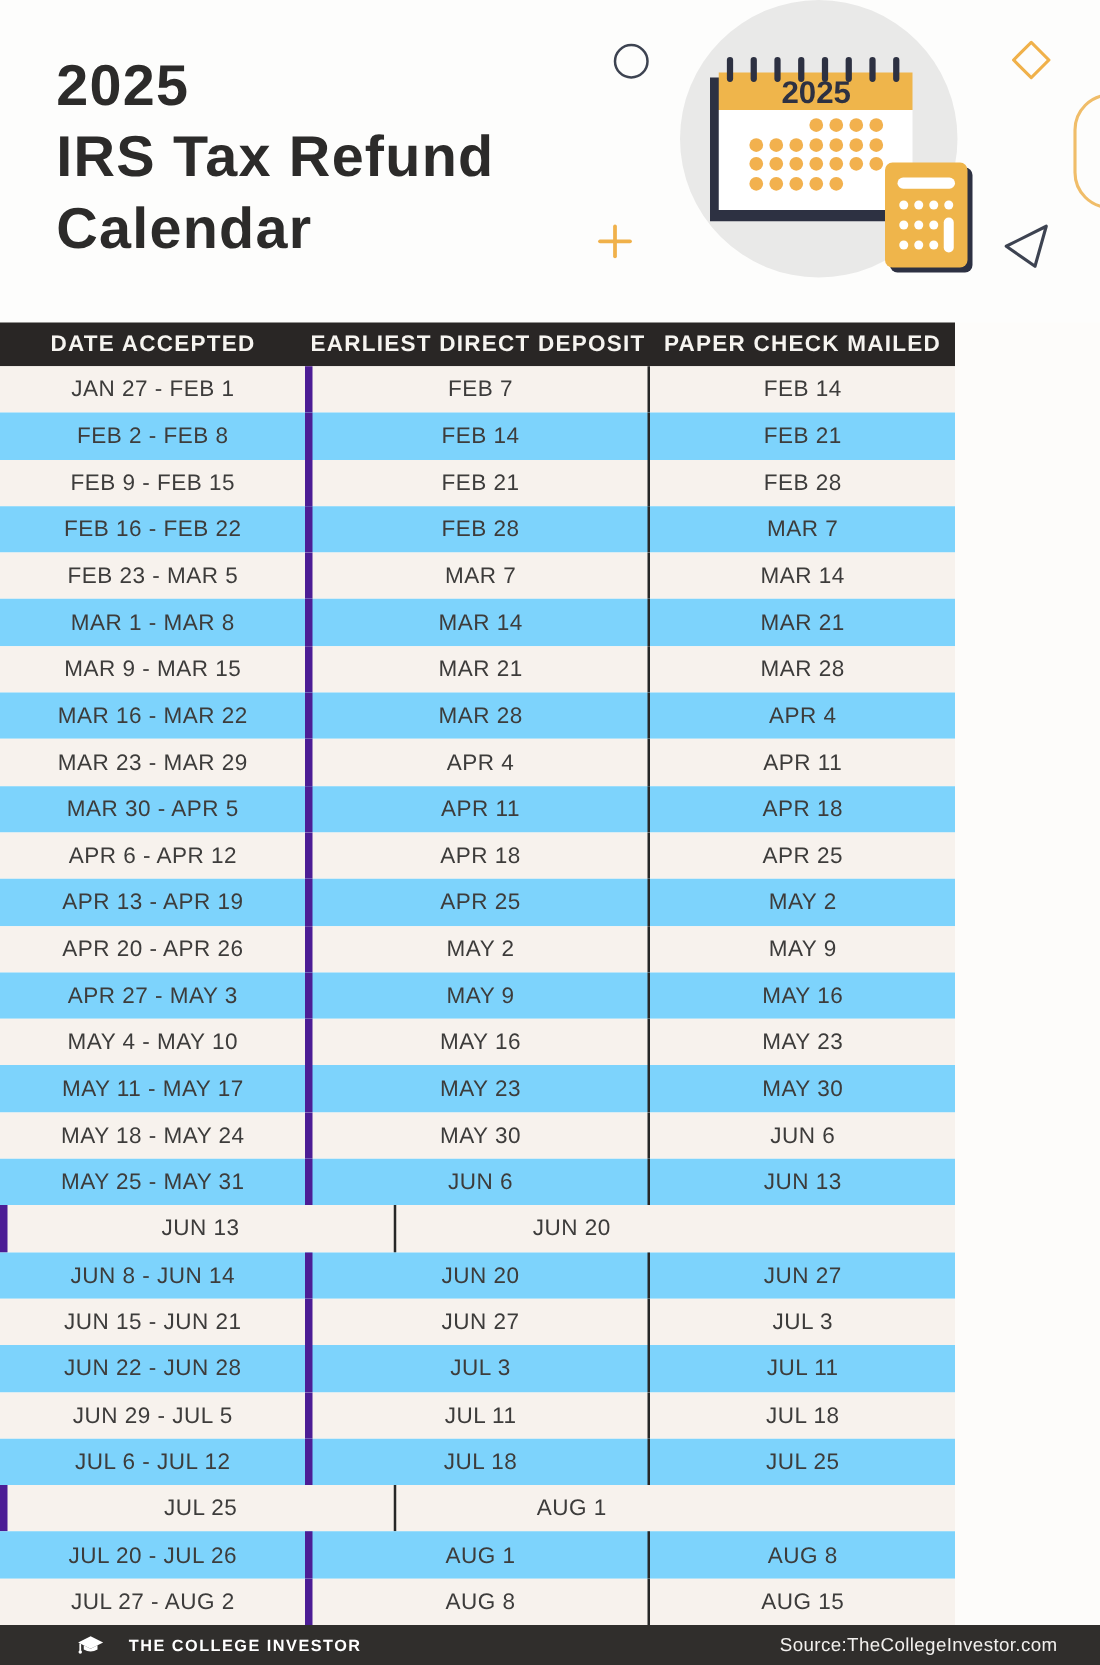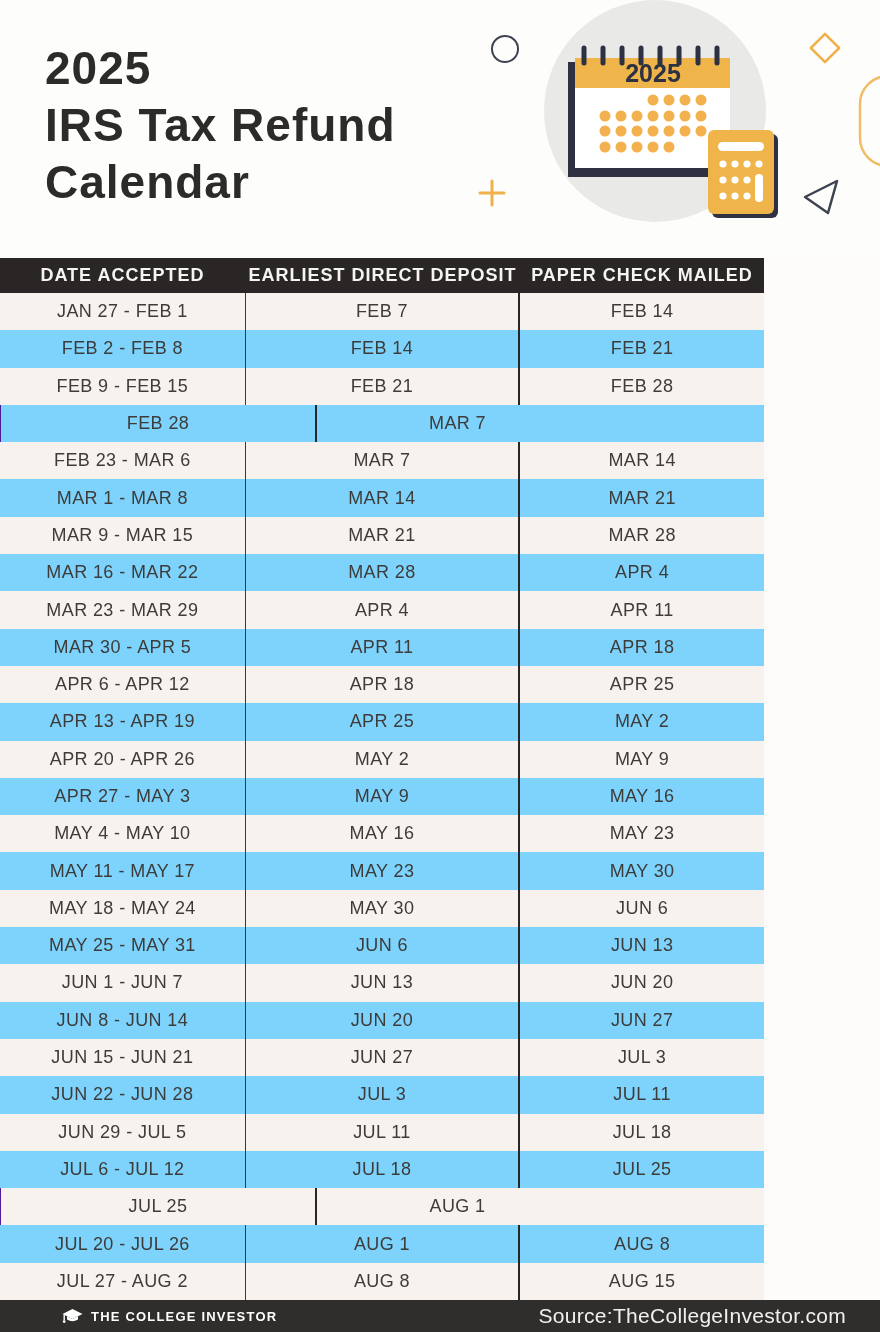--- a/index.html
+++ b/index.html
@@ -28,32 +28,32 @@
   .tbody { display:flex; flex-direction:column; height:1007px;border-radius:19px; }
   .trow { flex:1; display:flex; background:#f7f2ed; }
   .trow.alt { background:#7dd3fc; }
   .trow .cell {
     display:flex; align-items:center; justify-content:center;
     font-size:18px; color:#3d3c3b; letter-spacing:0.4px; font-weight:500;
   }
   .c0 { width:282px; }
   .c1 { width:317px; }
   .c2 { width:281px; }
-  .tbody .c1 { border-left:1px solid #4c1d95; border-right:2px solid #272727; }
+  .tbody .c1 { border-left:6px solid #4c1d95; border-right:2px solid #272727; }
   
   .footer {
     position:absolute; left:0; bottom:0; width:880px; height:32px;
     background:#302e2c; display:flex; align-items:center; justify-content:space-between;
     padding:0 34px 0 62px;
   }
-  .brand { display:flex; align-items:center; gap:8px; }
+  .brand { display:flex; align-items:center; gap:20px; }
   .brand-label {
     color:#ffffff; font-weight:700; font-size:13px; letter-spacing:1.2px;
   }
-  .source-label { color:#f2f0ee; font-size:21px; letter-spacing:0.3px; }
+  .source-label { color:#f2f0ee; font-size:15px; letter-spacing:0.3px; }
 </style>
 </head>
 <body>
 
 <div class="hero">
   <div class="title">
     <div>2025</div>
     <div>IRS Tax Refund</div>
     <div>Calendar</div>
   </div>
@@ -156,25 +156,26 @@
         <div class="cell c0">FEB 2 - FEB 8</div>
         <div class="cell c1">FEB 14</div>
         <div class="cell c2">FEB 21</div>
       </div>
       <div class="trow">
         <div class="cell c0">FEB 9 - FEB 15</div>
         <div class="cell c1">FEB 21</div>
         <div class="cell c2">FEB 28</div>
       </div>
       <div class="trow alt">
+        <div class="cell c0">FEB 16 - FEB 22</div>
         <div class="cell c1">FEB 28</div>
         <div class="cell c2">MAR 7</div>
       </div>
       <div class="trow">
-        <div class="cell c0">FEB 23 - MAR 6</div>
+        <div class="cell c0">FEB 23 - MAR 5</div>
         <div class="cell c1">MAR 7</div>
         <div class="cell c2">MAR 14</div>
       </div>
       <div class="trow alt">
         <div class="cell c0">MAR 1 - MAR 8</div>
         <div class="cell c1">MAR 14</div>
         <div class="cell c2">MAR 21</div>
       </div>
       <div class="trow">
         <div class="cell c0">MAR 9 - MAR 15</div>
@@ -230,21 +231,20 @@
         <div class="cell c0">MAY 18 - MAY 24</div>
         <div class="cell c1">MAY 30</div>
         <div class="cell c2">JUN 6</div>
       </div>
       <div class="trow alt">
         <div class="cell c0">MAY 25 - MAY 31</div>
         <div class="cell c1">JUN 6</div>
         <div class="cell c2">JUN 13</div>
       </div>
       <div class="trow">
-        <div class="cell c0">JUN 1 - JUN 7</div>
         <div class="cell c1">JUN 13</div>
         <div class="cell c2">JUN 20</div>
       </div>
       <div class="trow alt">
         <div class="cell c0">JUN 8 - JUN 14</div>
         <div class="cell c1">JUN 20</div>
         <div class="cell c2">JUN 27</div>
       </div>
       <div class="trow">
         <div class="cell c0">JUN 15 - JUN 21</div>

